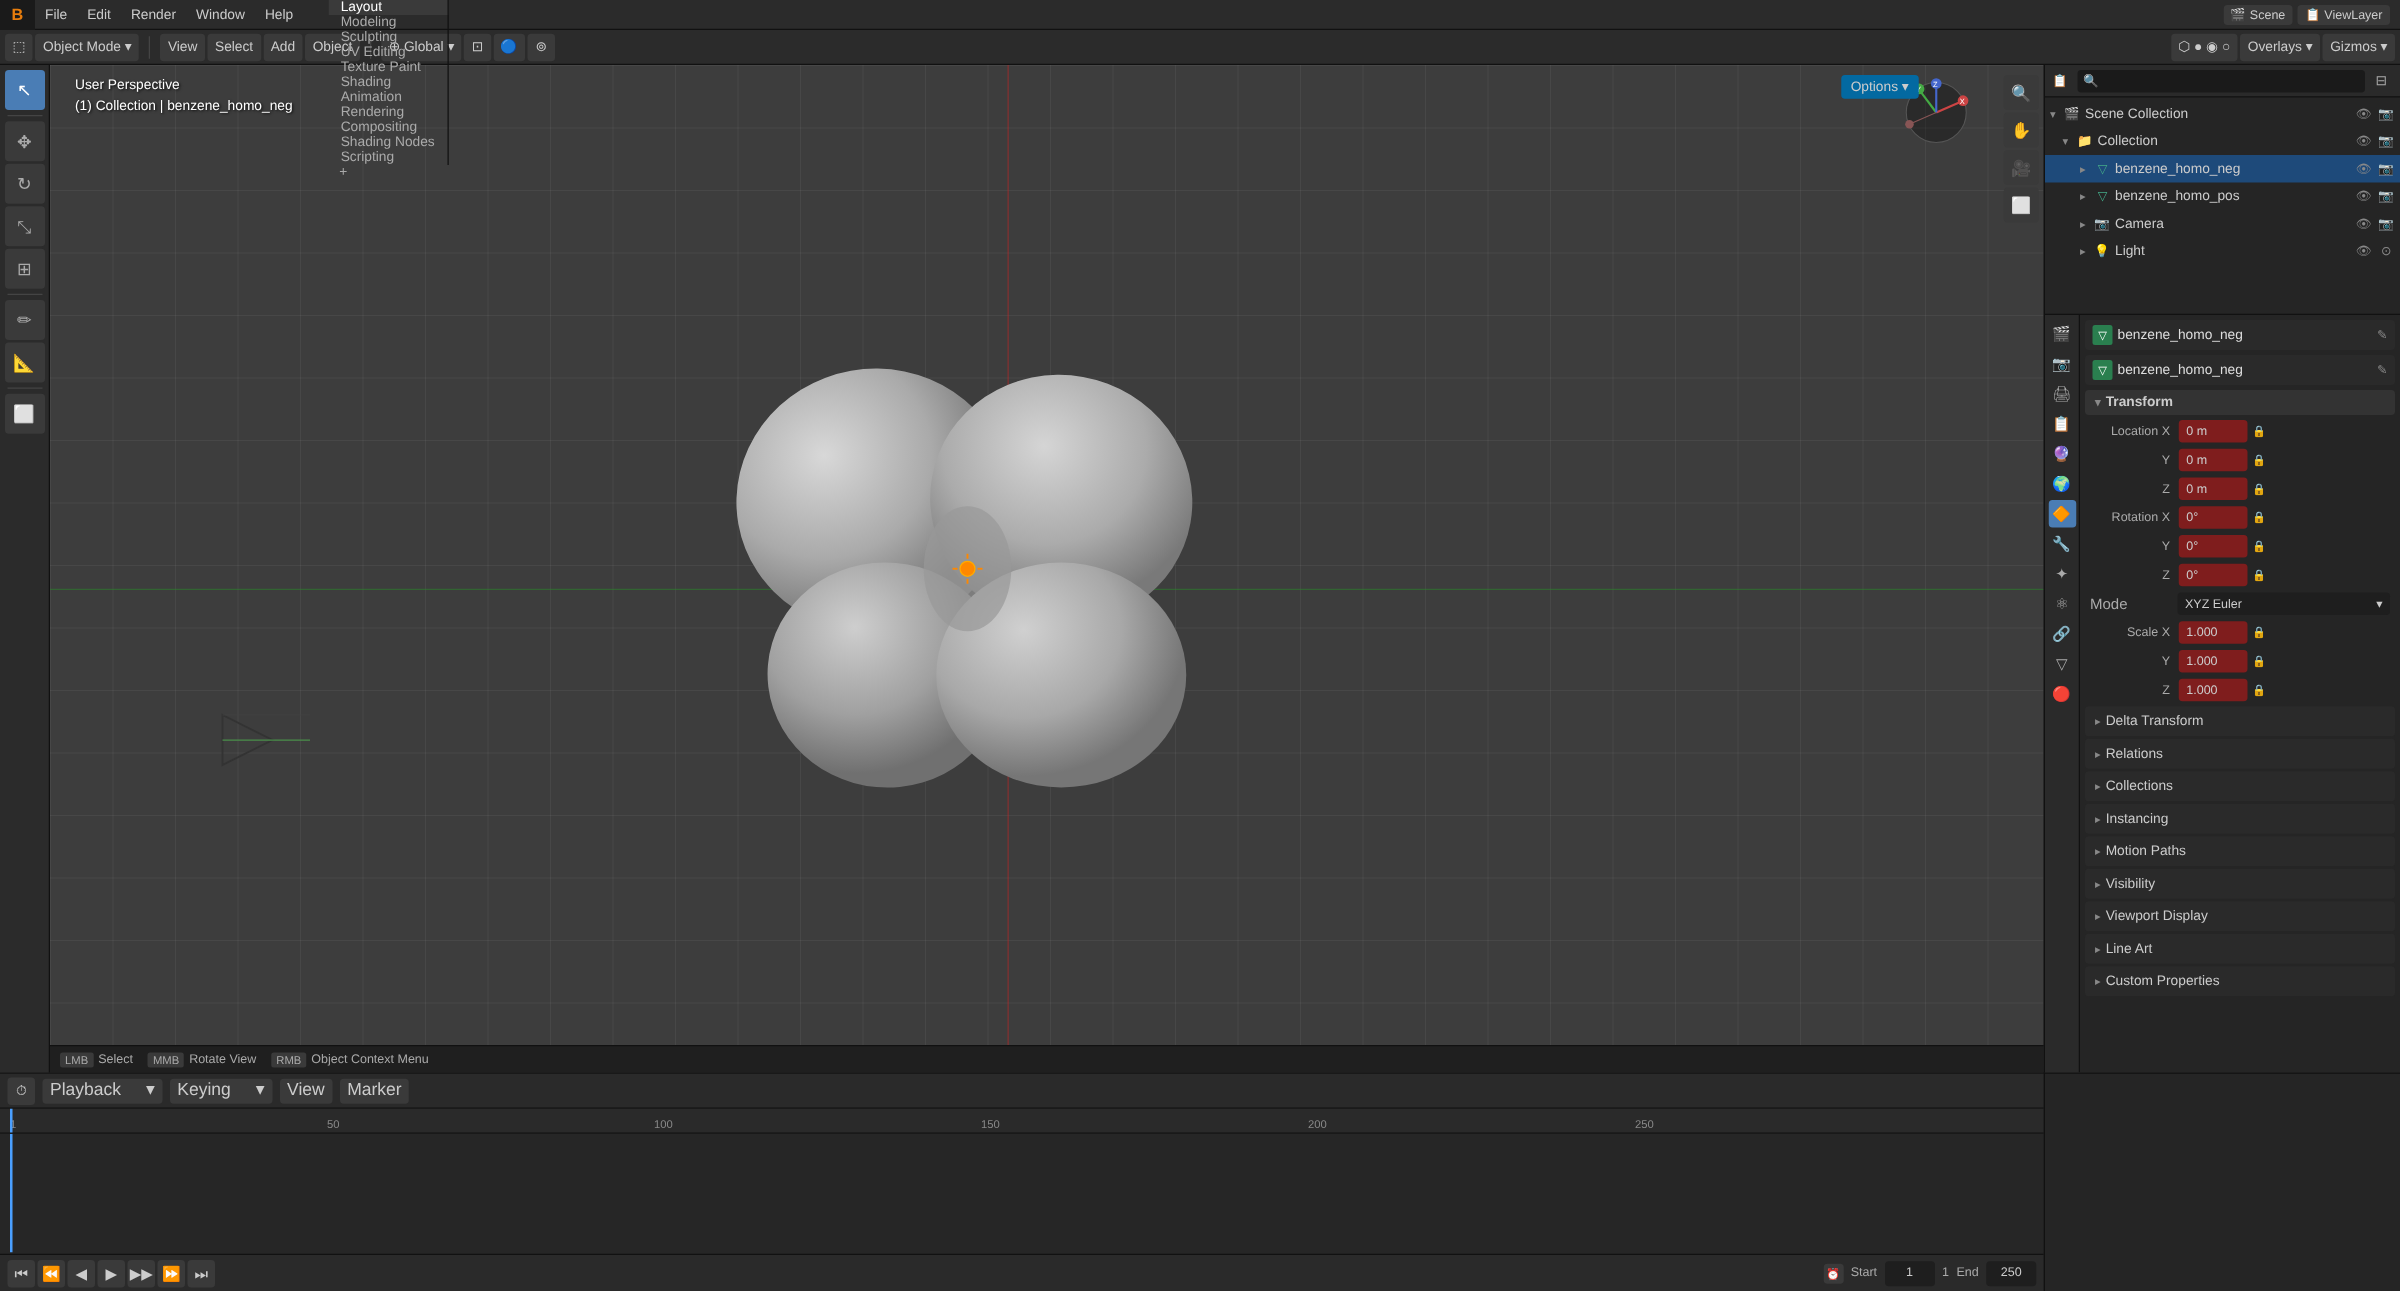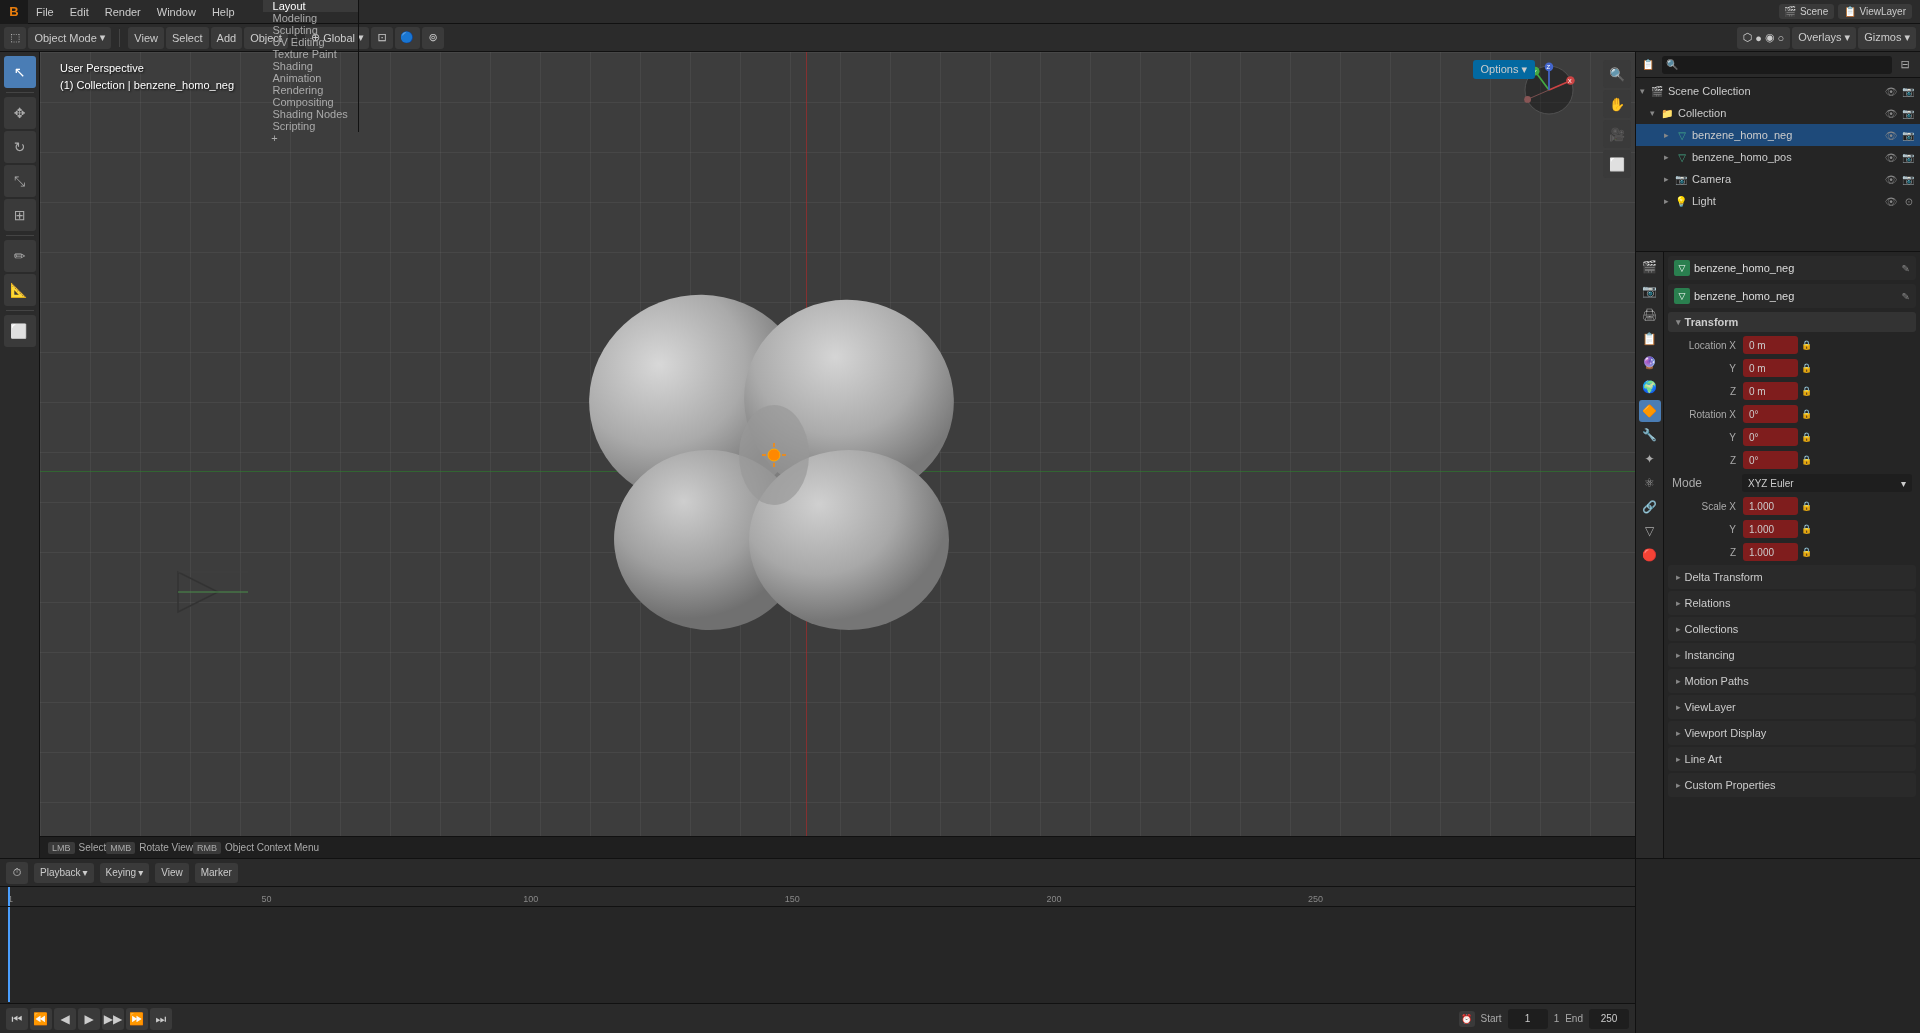--- a/index.html
+++ b/index.html
@@ -547,25 +547,25 @@
       align-items: center;
       padding: 0 6px;
       gap: 6px;
       border-bottom: 1px solid #111;
     }
     .timeline-btn {
       height: 20px;
       padding: 0 6px;
       background: #3a3a3a;
       border-radius: 3px;
-      font-size: 10px;
+      font-size: 14px;
       color: #ccc;
       display: flex;
-      align-items: center;
-      gap: 2px;
+      align-items: flex-start;
+      gap: 20px;
       cursor: pointer;
     }
     .timeline-content {
       position: relative;
       height: calc(175px - 28px - 30px);
       overflow: hidden;
     }
     .timeline-ruler {
       height: 20px;
       background: #2a2a2a;
@@ -633,20 +633,21 @@
     #statusbar {
       position: absolute;
       bottom: 175px;
       left: 40px;
       right: 285px;
       height: 22px;
       background: #1f1f1f;
       display: flex;
       align-items: center;
       padding: 0 8px;
+      gap: 12px;
       border-top: 1px solid #111;
       z-index: 89;
     }
     .status-item {
       font-size: 10px;
       color: #aaa;
       display: flex;
       align-items: center;
       gap: 4px;
     }
@@ -1145,21 +1146,21 @@
       <div class="collapsible-section" data-name="motion-paths-section">
         <div class="collapsible-header" data-name="motion-paths-header">
           <span class="section-arrow" data-name="motion-paths-arrow">▸</span>
           <span data-name="motion-paths-label">Motion Paths</span>
         </div>
       </div>
 
       <div class="collapsible-section" data-name="visibility-section">
         <div class="collapsible-header" data-name="visibility-header">
           <span class="section-arrow" data-name="visibility-arrow">▸</span>
-          <span data-name="visibility-label">ViewLayer</span>
+          <span data-name="visibility-label">Visibility</span>
         </div>
       </div>
 
       <div class="collapsible-section" data-name="viewport-display-section">
         <div class="collapsible-header" data-name="viewport-display-header">
           <span class="section-arrow" data-name="viewport-display-arrow">▸</span>
           <span data-name="viewport-display-label">Viewport Display</span>
         </div>
       </div>
 

